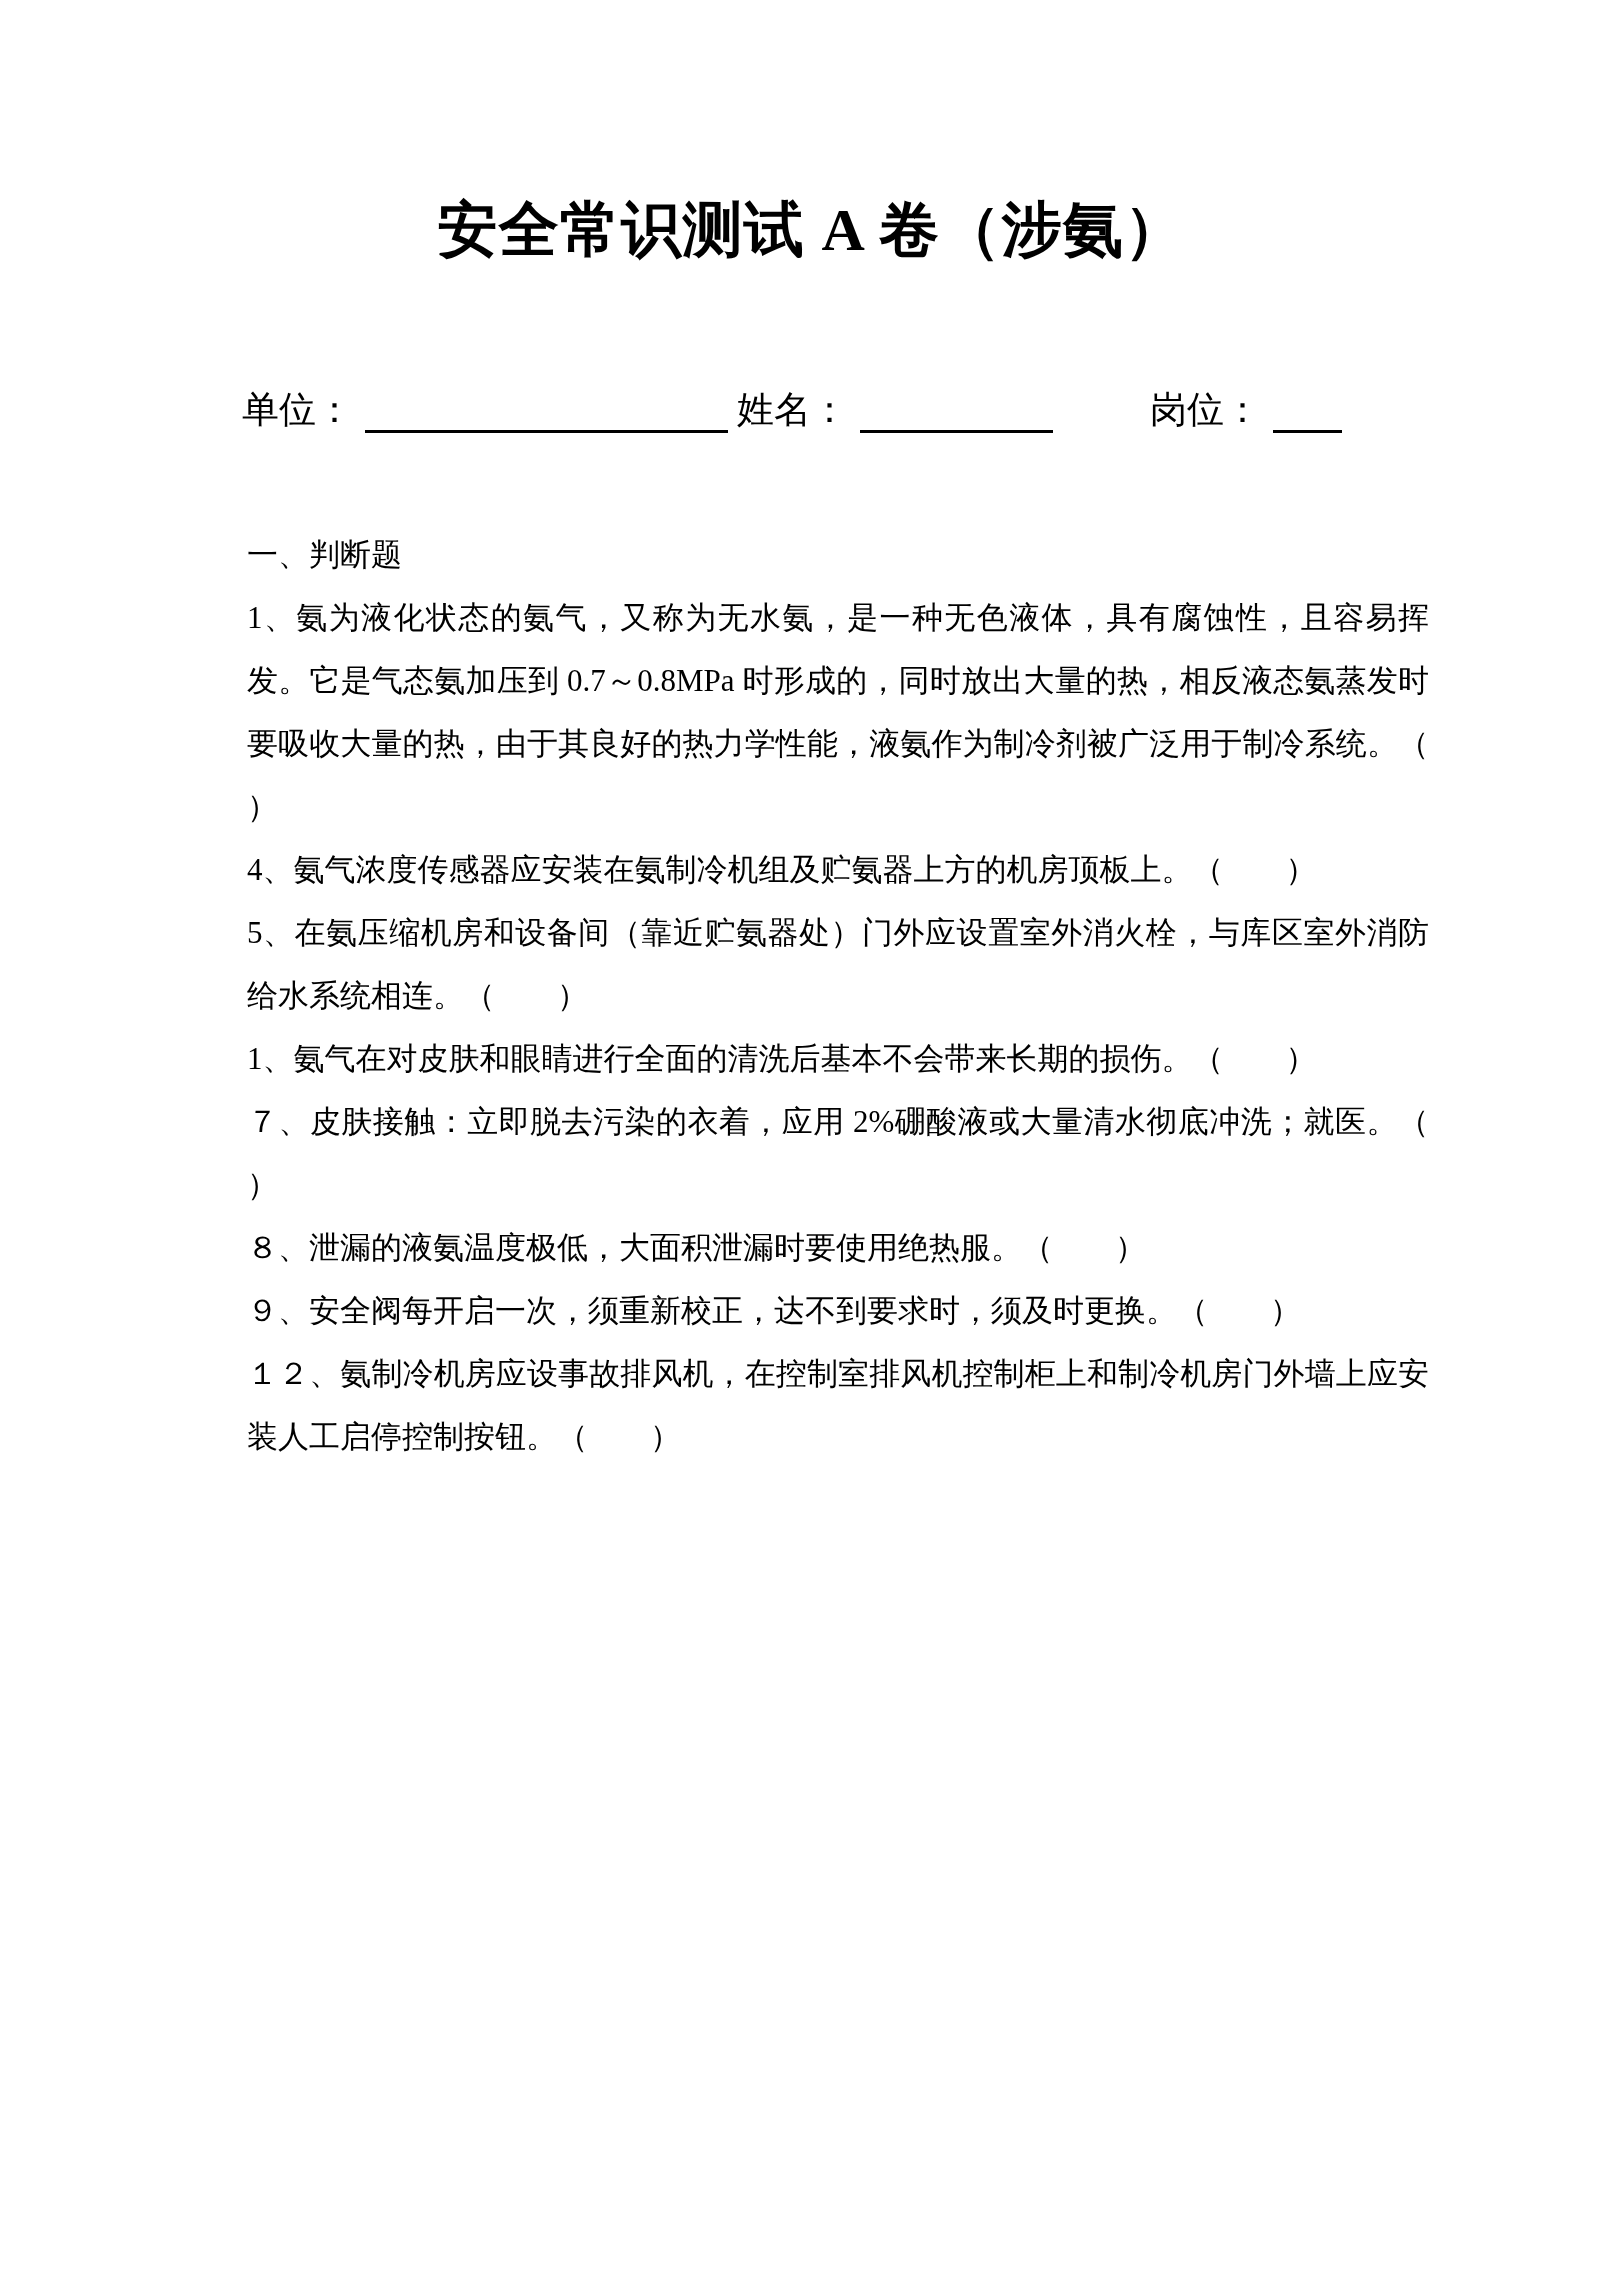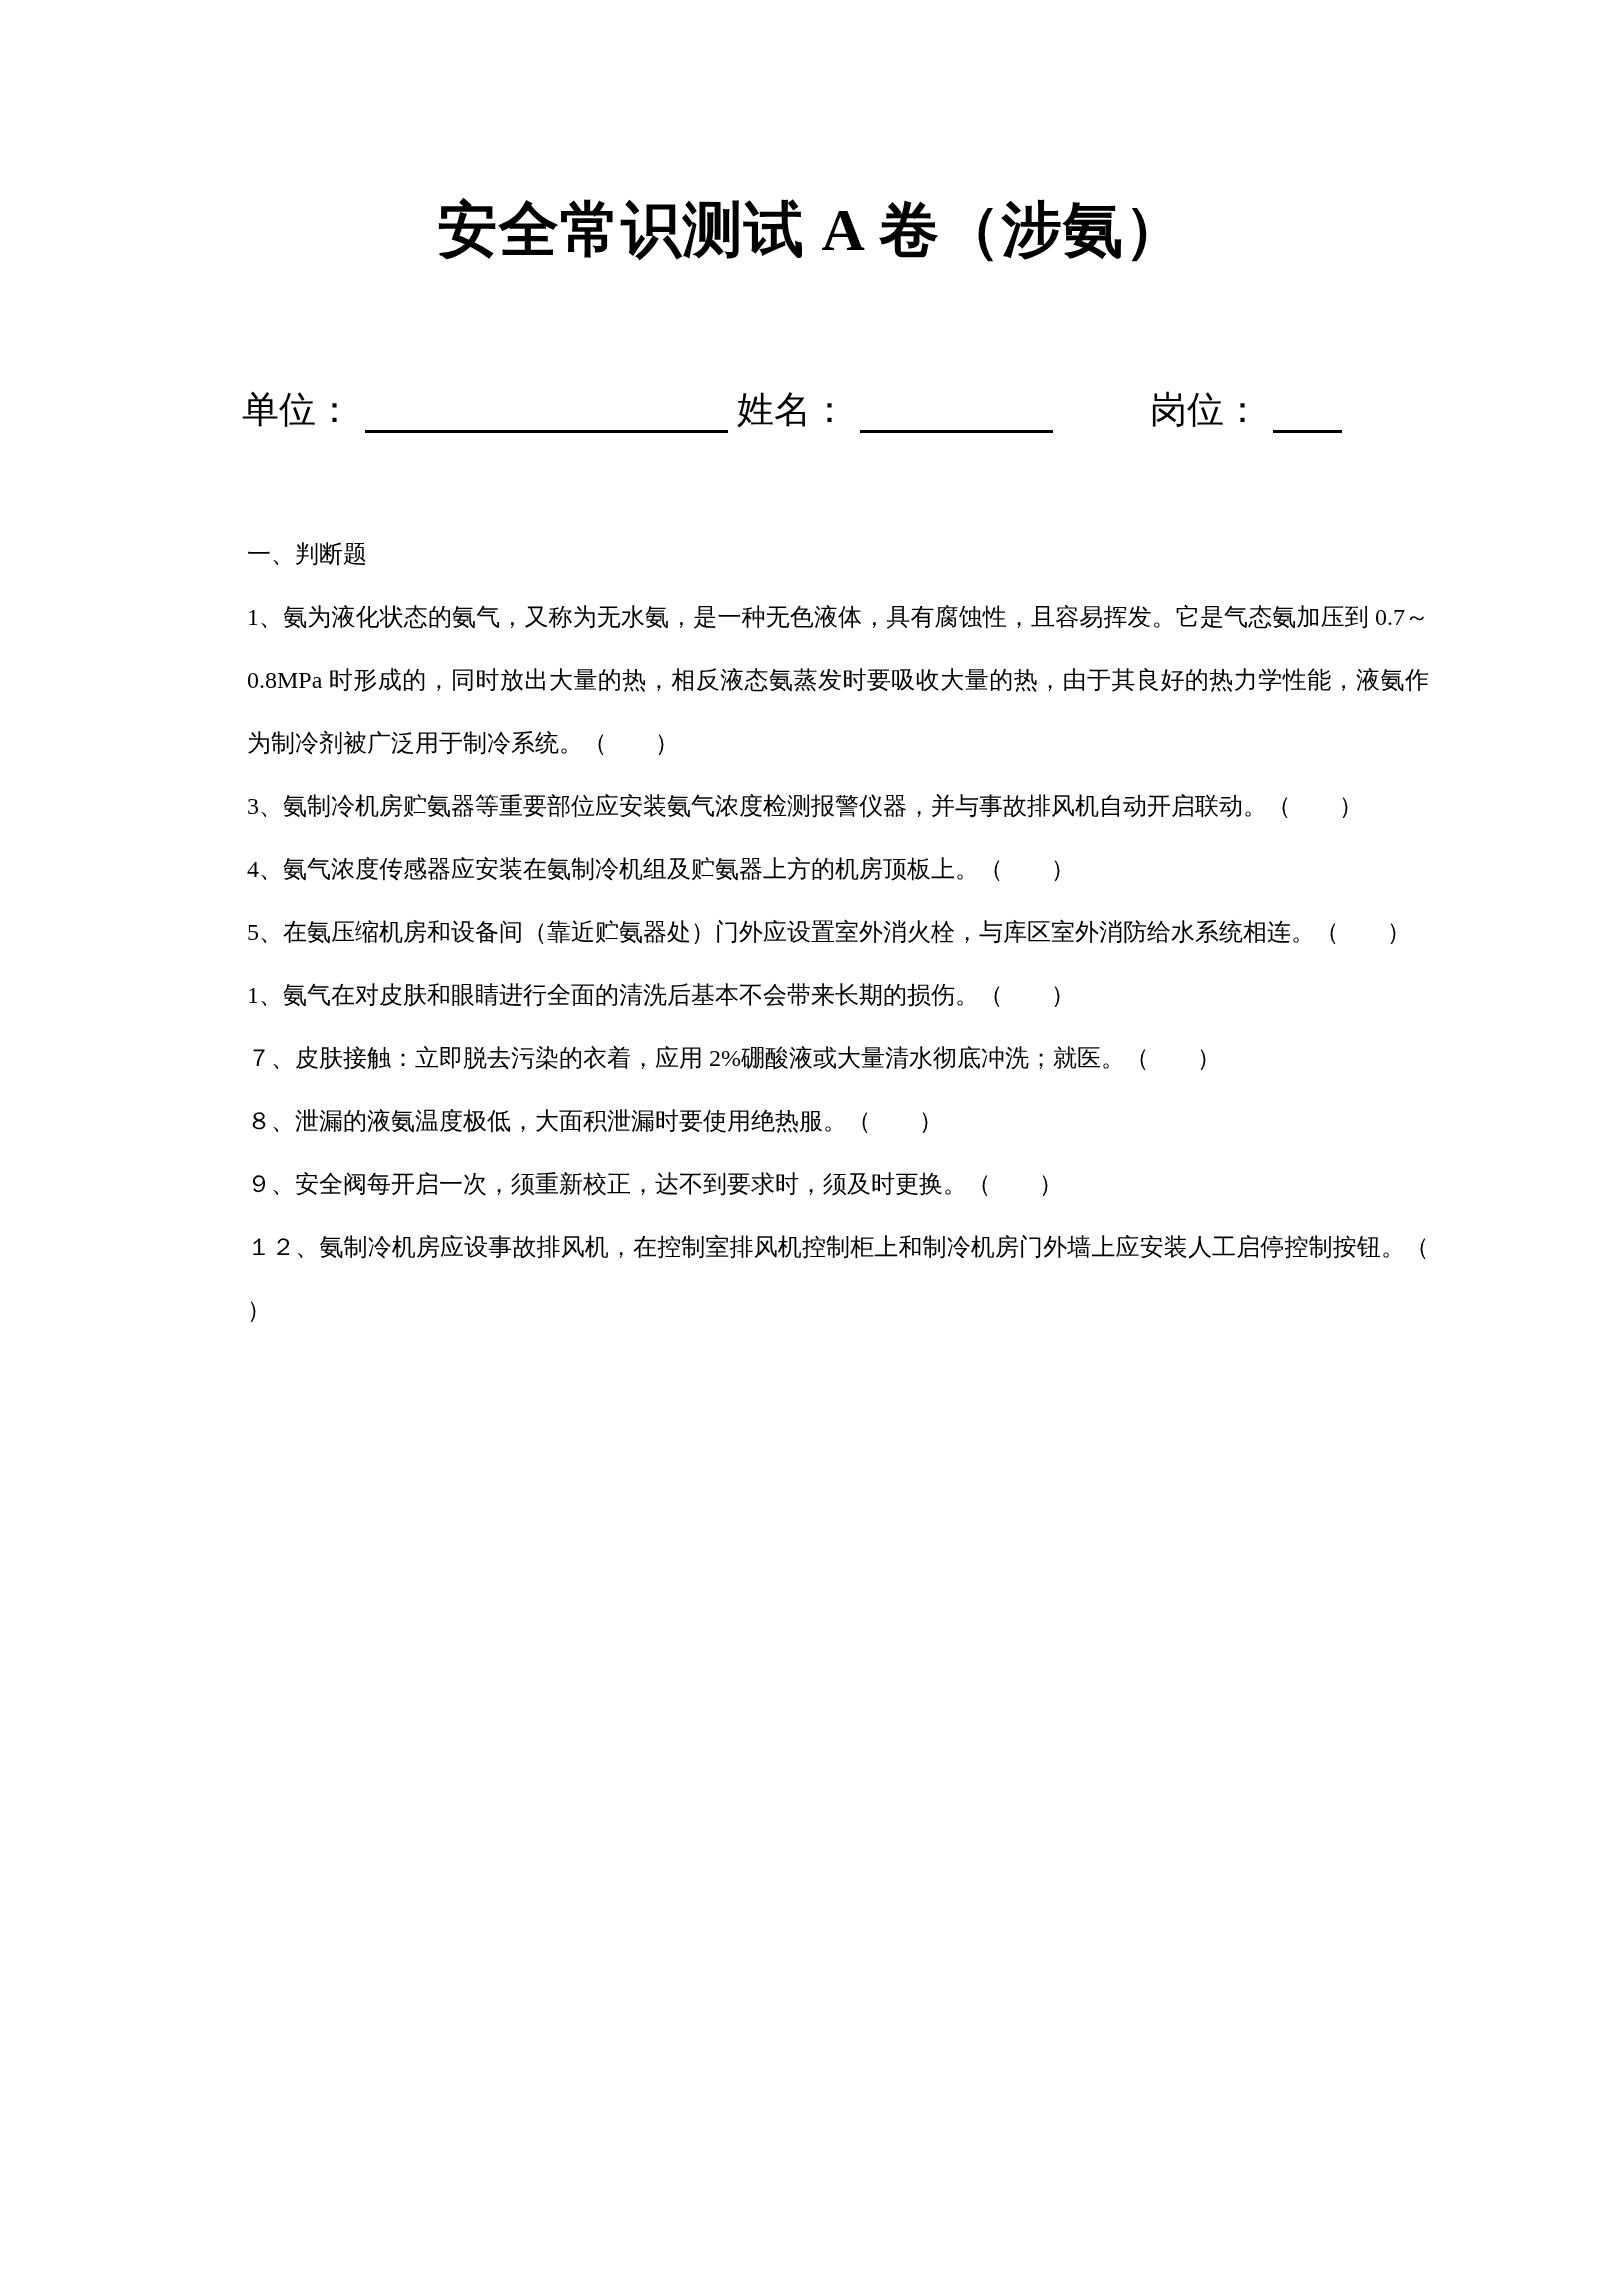--- a/index.html
+++ b/index.html
@@ -45,21 +45,21 @@
     height: 0;
     border-bottom: 3.3px solid #000000;
     vertical-align: -10.5px;
     margin-left: 11.8px;
   }
   .blank-unit { width: 363px; }
   .blank-name { width: 193px; }
   .blank-post { width: 69px; }
   .content {
     margin: 90px 194px 0 247px;
-    font-size: 24px;
+    font-size: 31px;
     line-height: 63px;
     text-align: justify;
     text-align-last: left;
   }
   .content p {
     margin: 0;
     word-break: break-all;
   }
 </style>
 </head>
@@ -72,21 +72,20 @@
   <div class="form-row">
     <span class="label">单位：</span><span class="blank blank-unit"></span>
     <span class="label">姓名：</span><span class="blank blank-name"></span>
     <span class="label label-post">岗位：</span><span class="blank blank-post"></span>
   </div>
 
   <div class="content">
     <p class="heading">一、判断题</p>
 
     <p class="question">1、氨为液化状态的氨气，又称为无水氨，是一种无色液体，具有腐蚀性，且容易挥发。它是气态氨加压到 0.7～0.8MPa 时形成的，同时放出大量的热，相反液态氨蒸发时要吸收大量的热，由于其良好的热力学性能，液氨作为制冷剂被广泛用于制冷系统。（　　）</p>
-    <p class="question">3、氨制冷机房贮氨器等重要部位应安装氨气浓度检测报警仪器，并与事故排风机自动开启联动。（　　）</p>
     <p class="question">4、氨气浓度传感器应安装在氨制冷机组及贮氨器上方的机房顶板上。（　　）</p>
     <p class="question">5、在氨压缩机房和设备间（靠近贮氨器处）门外应设置室外消火栓，与库区室外消防给水系统相连。（　　）</p>
     <p class="question">1、氨气在对皮肤和眼睛进行全面的清洗后基本不会带来长期的损伤。（　　）</p>
     <p class="question">７、皮肤接触：立即脱去污染的衣着，应用 2%硼酸液或大量清水彻底冲洗；就医。（　　）</p>
     <p class="question">８、泄漏的液氨温度极低，大面积泄漏时要使用绝热服。（　　）</p>
     <p class="question">９、安全阀每开启一次，须重新校正，达不到要求时，须及时更换。（　　）</p>
     <p class="question">１２、氨制冷机房应设事故排风机，在控制室排风机控制柜上和制冷机房门外墙上应安装人工启停控制按钮。（　　）</p>
   </div>
 
 </div>

